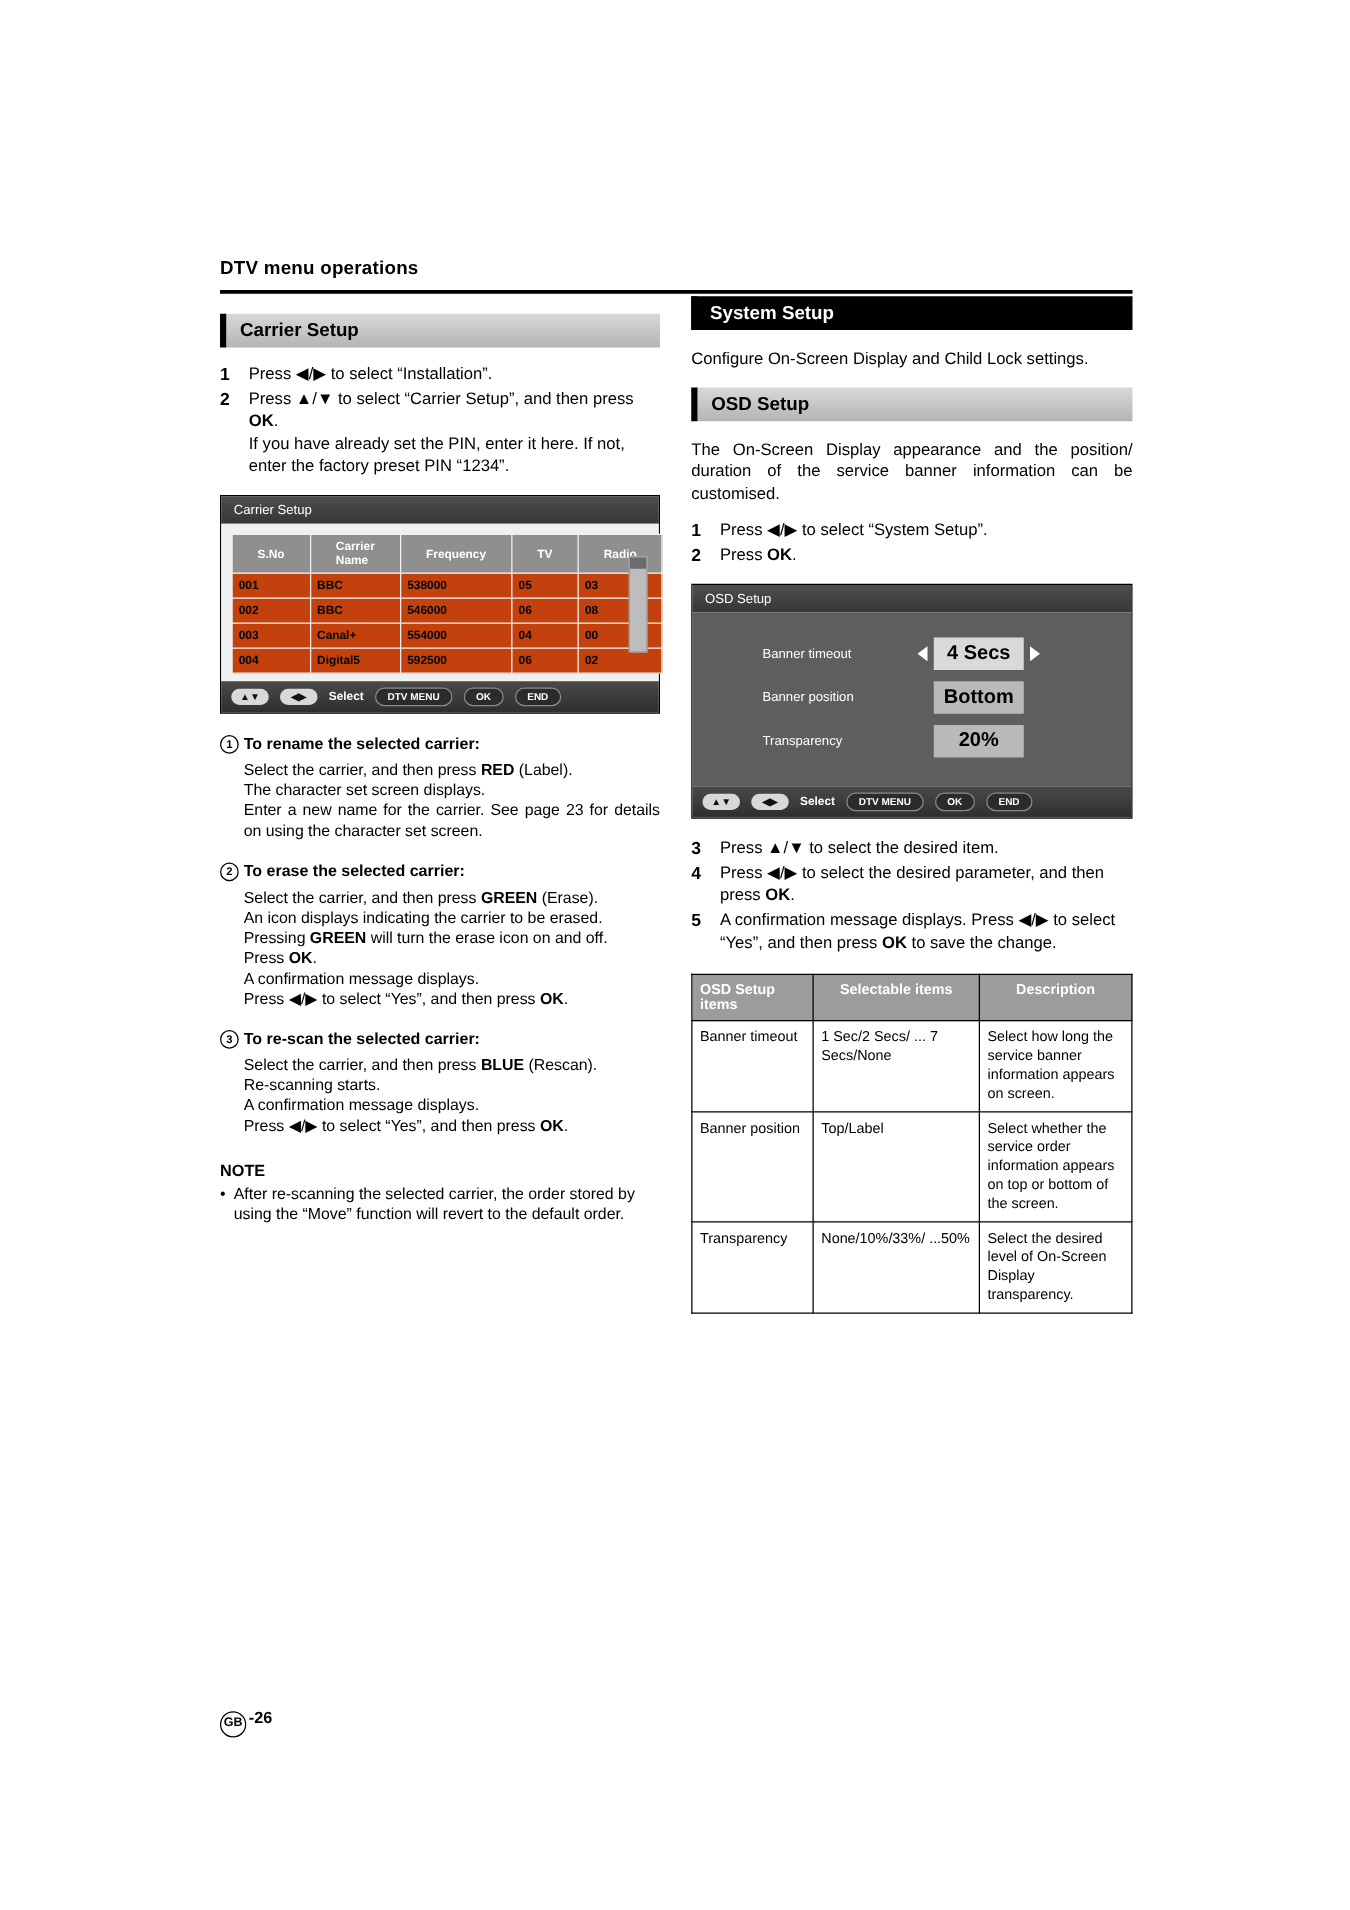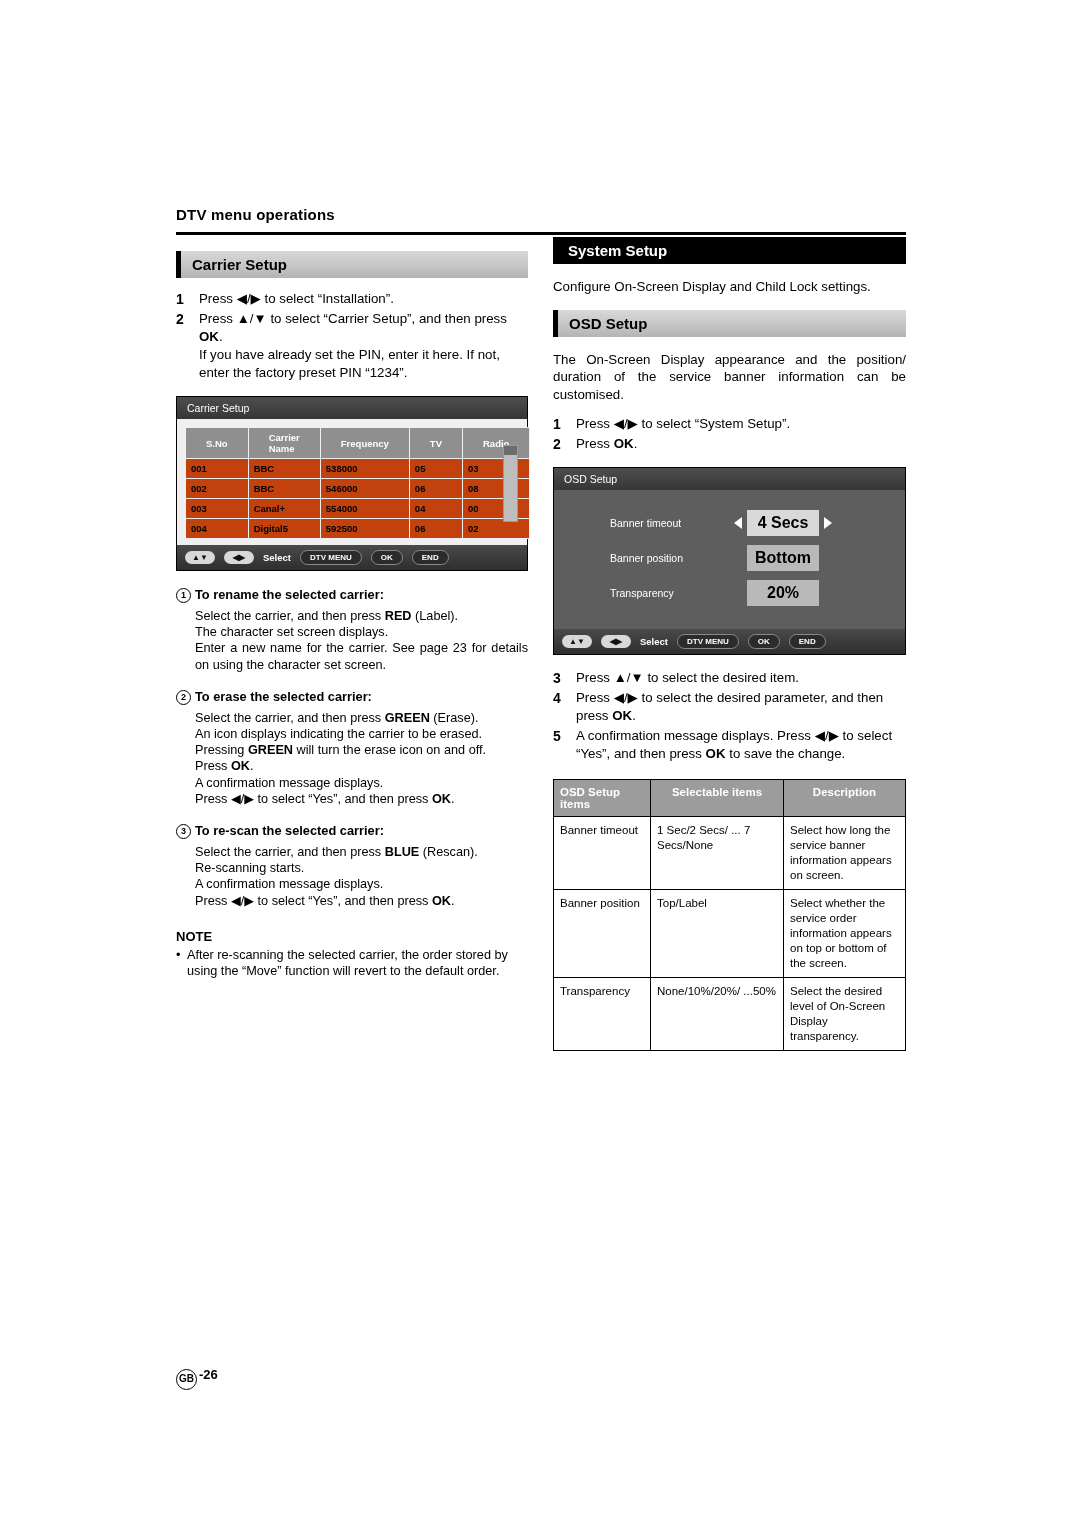--- a/index.html
+++ b/index.html
@@ -523,21 +523,21 @@
         <td>1 Sec/2 Secs/ ... 7 Secs/None</td>
         <td>Select how long the service banner information appears on screen.</td>
       </tr>
       <tr>
         <td>Banner position</td>
         <td>Top/Label</td>
         <td>Select whether the service order information appears on top or bottom of the screen.</td>
       </tr>
       <tr>
         <td>Transparency</td>
-        <td>None/10%/20%/ ...50%</td>
+        <td>None/10%/33%/ ...50%</td>
         <td>Select the desired level of On-Screen Display transparency.</td>
       </tr>
     </tbody>
       </table>
   </div>
 
   <div class="pg">
     <span class="gb">GB</span><span>-26</span>
   </div>
 

